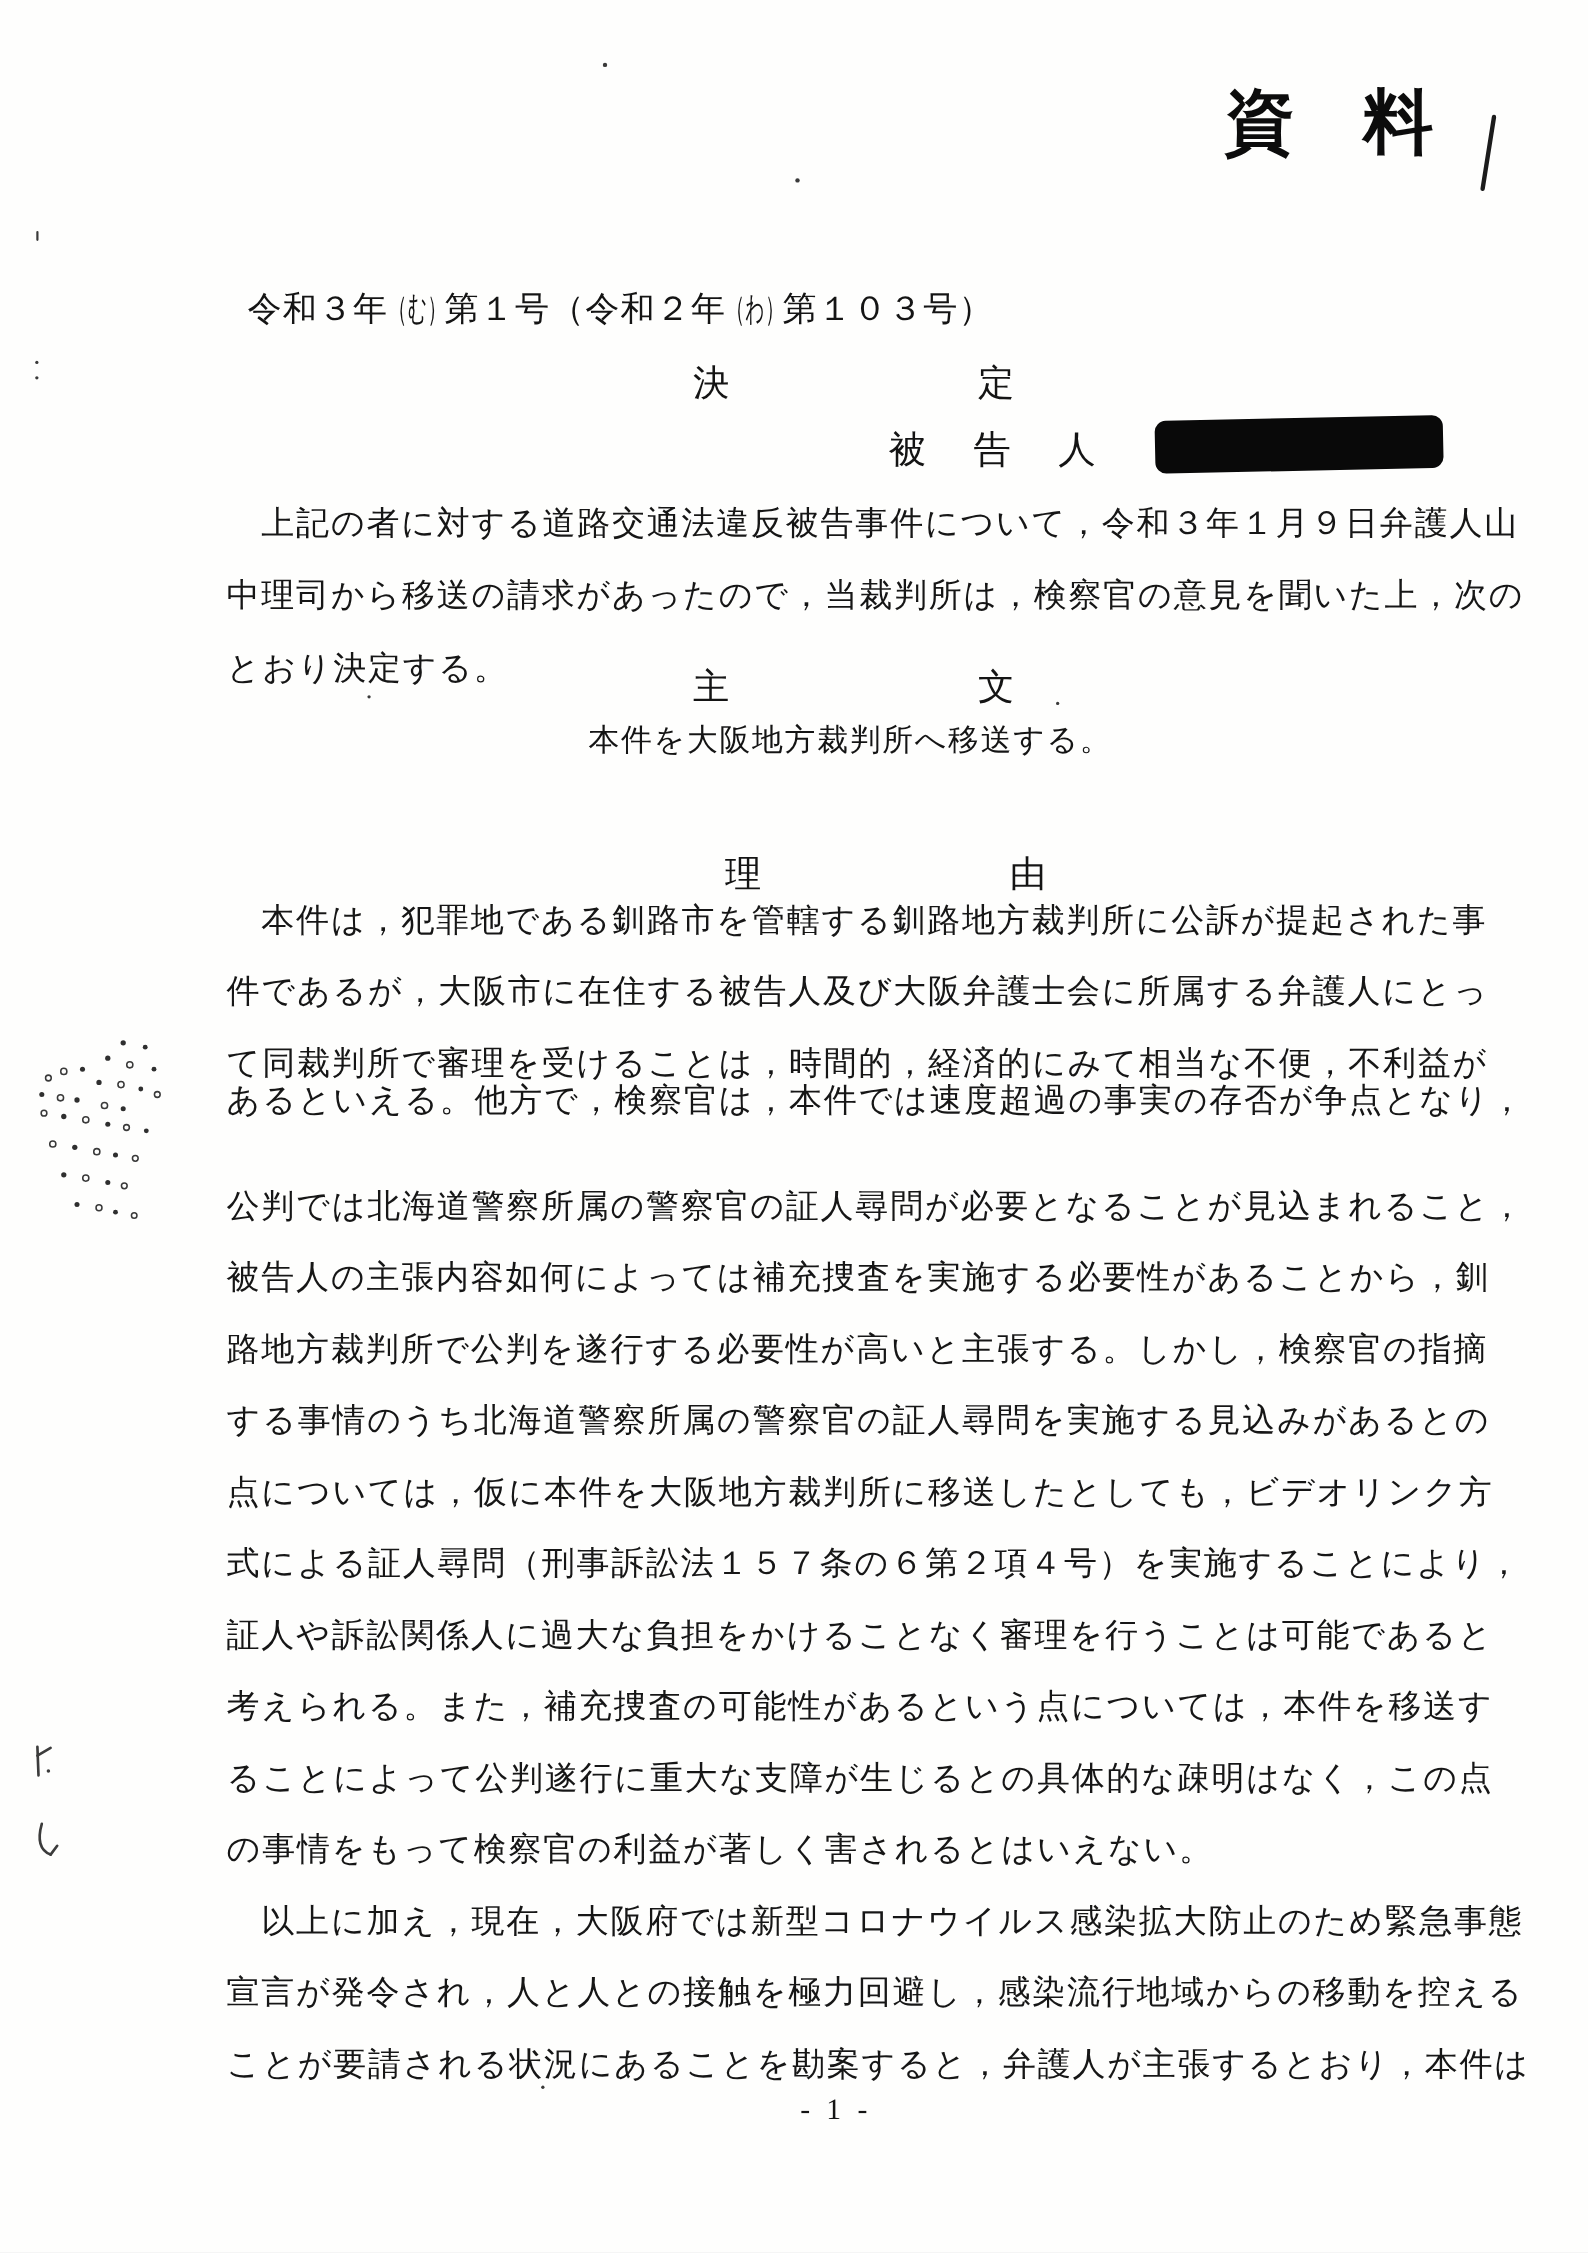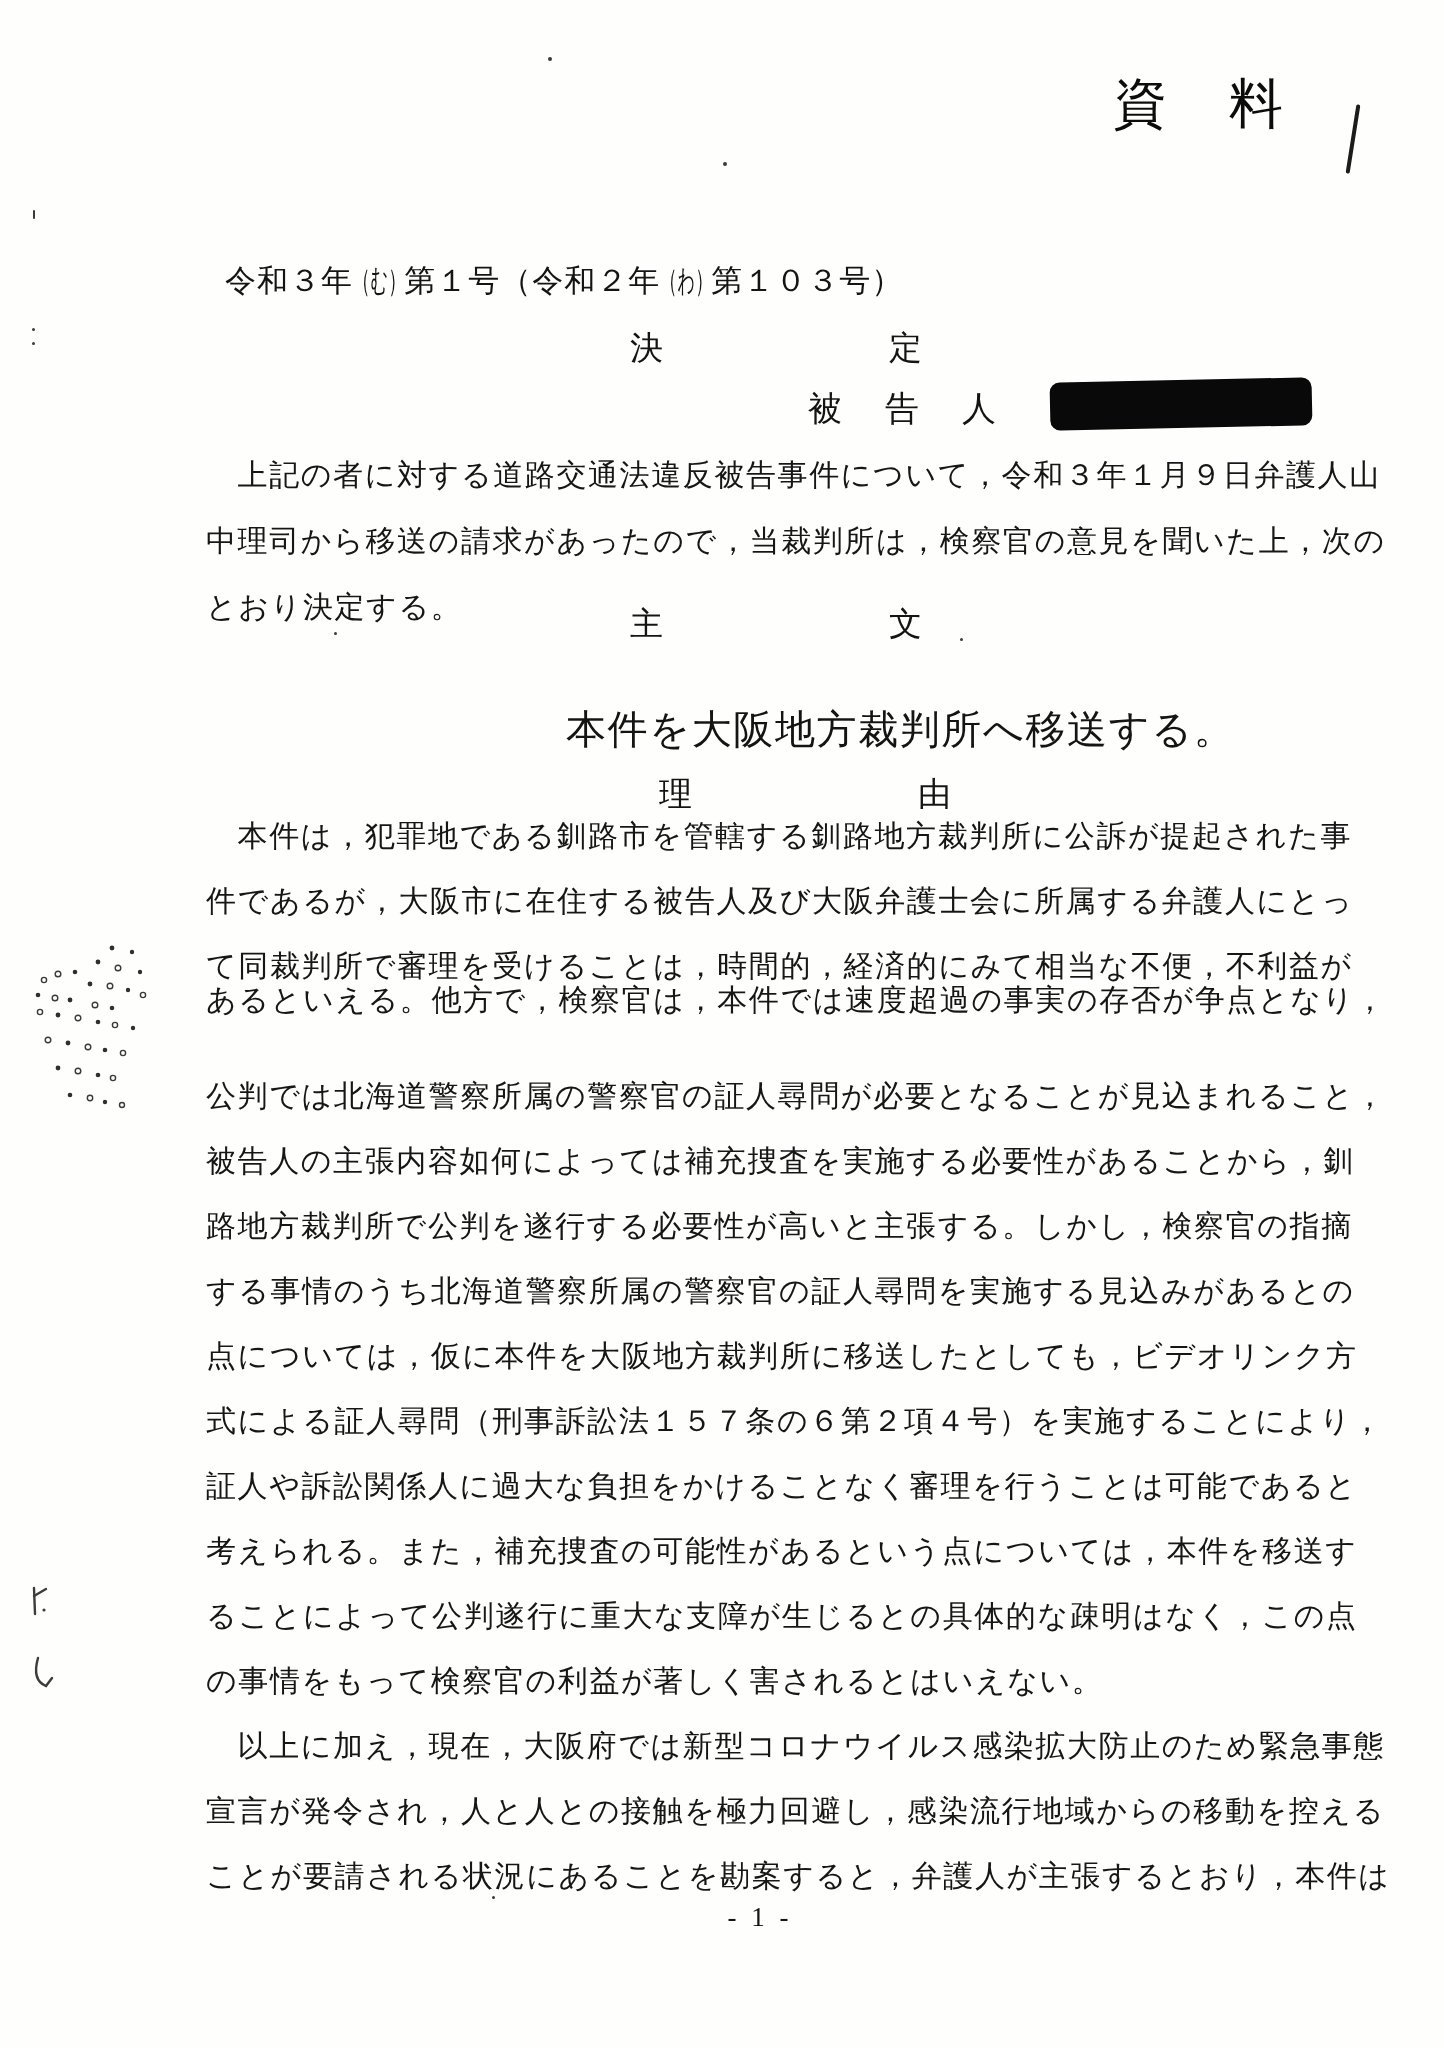--- a/index.html
+++ b/index.html
@@ -9,21 +9,21 @@
     margin:0 auto;
     background:#fefefdff;
     overflow:hidden;
     font-family:"Liberation Serif","DejaVu Serif",serif;
     color:#141414;
   }
   .abs{position:absolute;white-space:nowrap;}
   
   .stamp{
     left:1113px;top:68px;
-    font-size:54px;font-weight:400;
+    font-size:64px;font-weight:700;
     letter-spacing:62px;
     color:#0c0c0c;
   }
   .hand-stroke{
     left:1351px;top:104px;
     width:4px;height:70px;
     background:#1c1c1c;
     transform:rotate(9deg);
     border-radius:2px;
   }
@@ -36,21 +36,21 @@
   .h-shubun{top:602px;}
   .h-riyu{top:772px;margin-left:29px;}
   .defendant{left:808px;top:386px;font-size:34px;letter-spacing:43px;}
   .redaction{
     left:1050px;top:380px;width:262px;height:48px;
     background:#090909;border-radius:10px;
     transform:rotate(-1.2deg);
   }
   
   .line{left:170px;font-size:30px;letter-spacing:1.6px;color:#161616;margin-left:36px;}
-  .shubun-text{left:535px;top:702px;font-size:40px;letter-spacing:1.6px;margin-left:31px;}
+  .shubun-text{left:535px;top:654px;font-size:28px;letter-spacing:1.6px;}
   .pageno{left:700px;top:1902px;width:120px;text-align:center;font-size:27px;letter-spacing:4px;}
   
   .speck{position:absolute;background:#3a3a3a;border-radius:50%;}
   .noise-svg{position:absolute;}
 </style>
 </head>
 <body>
 
 <div class="page">
 

